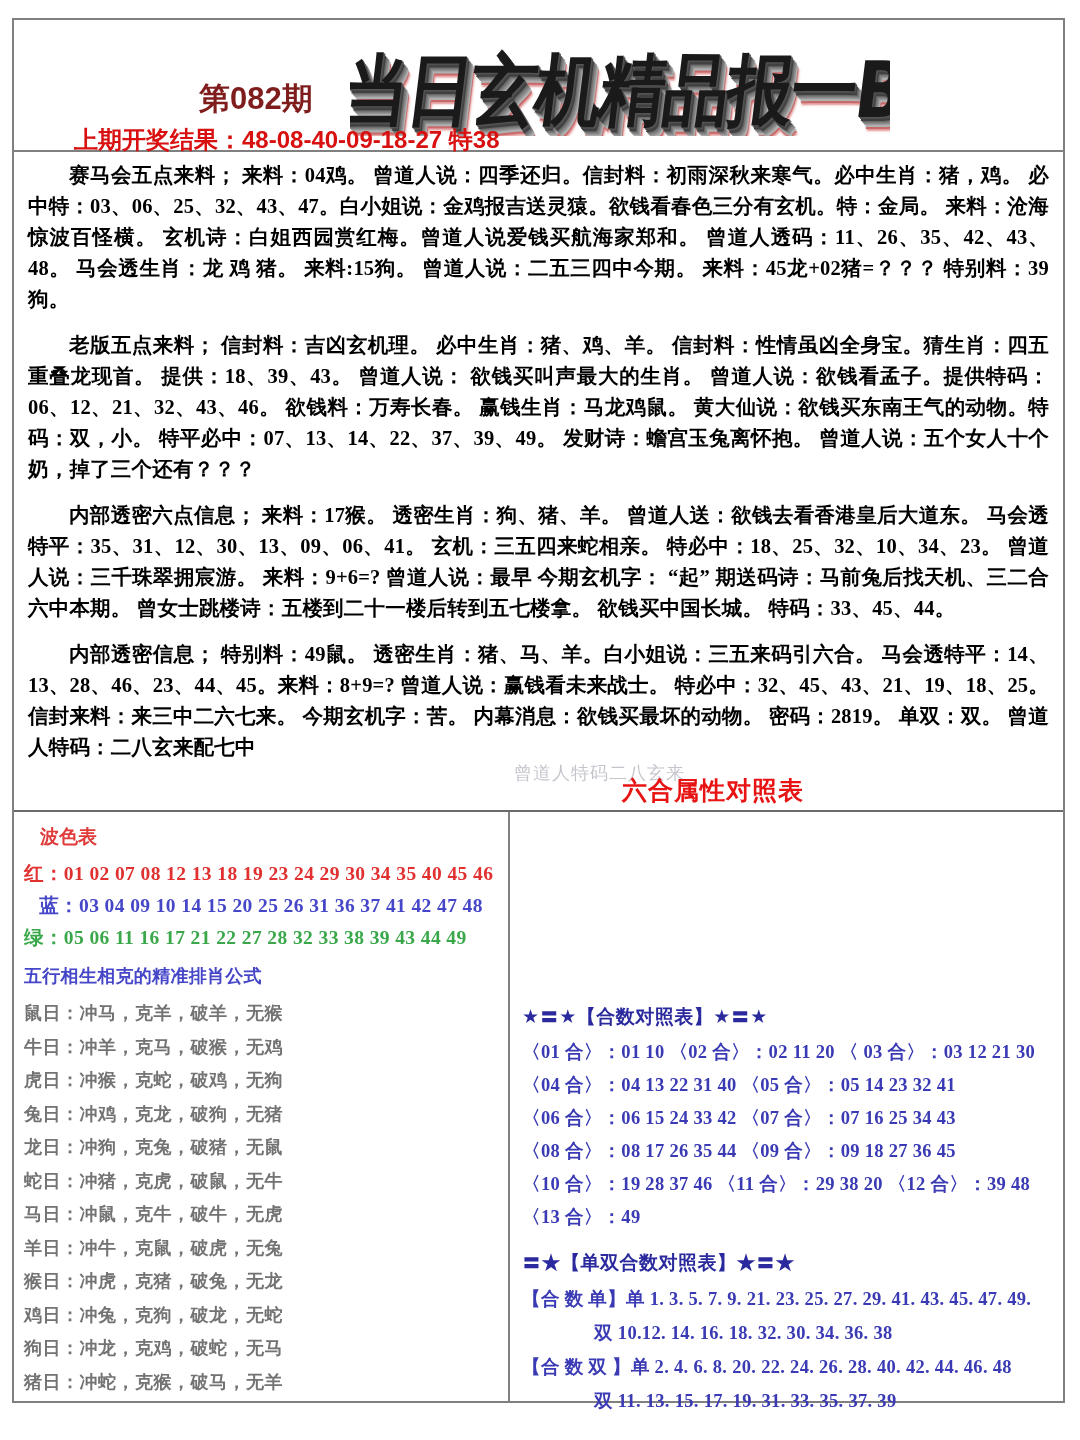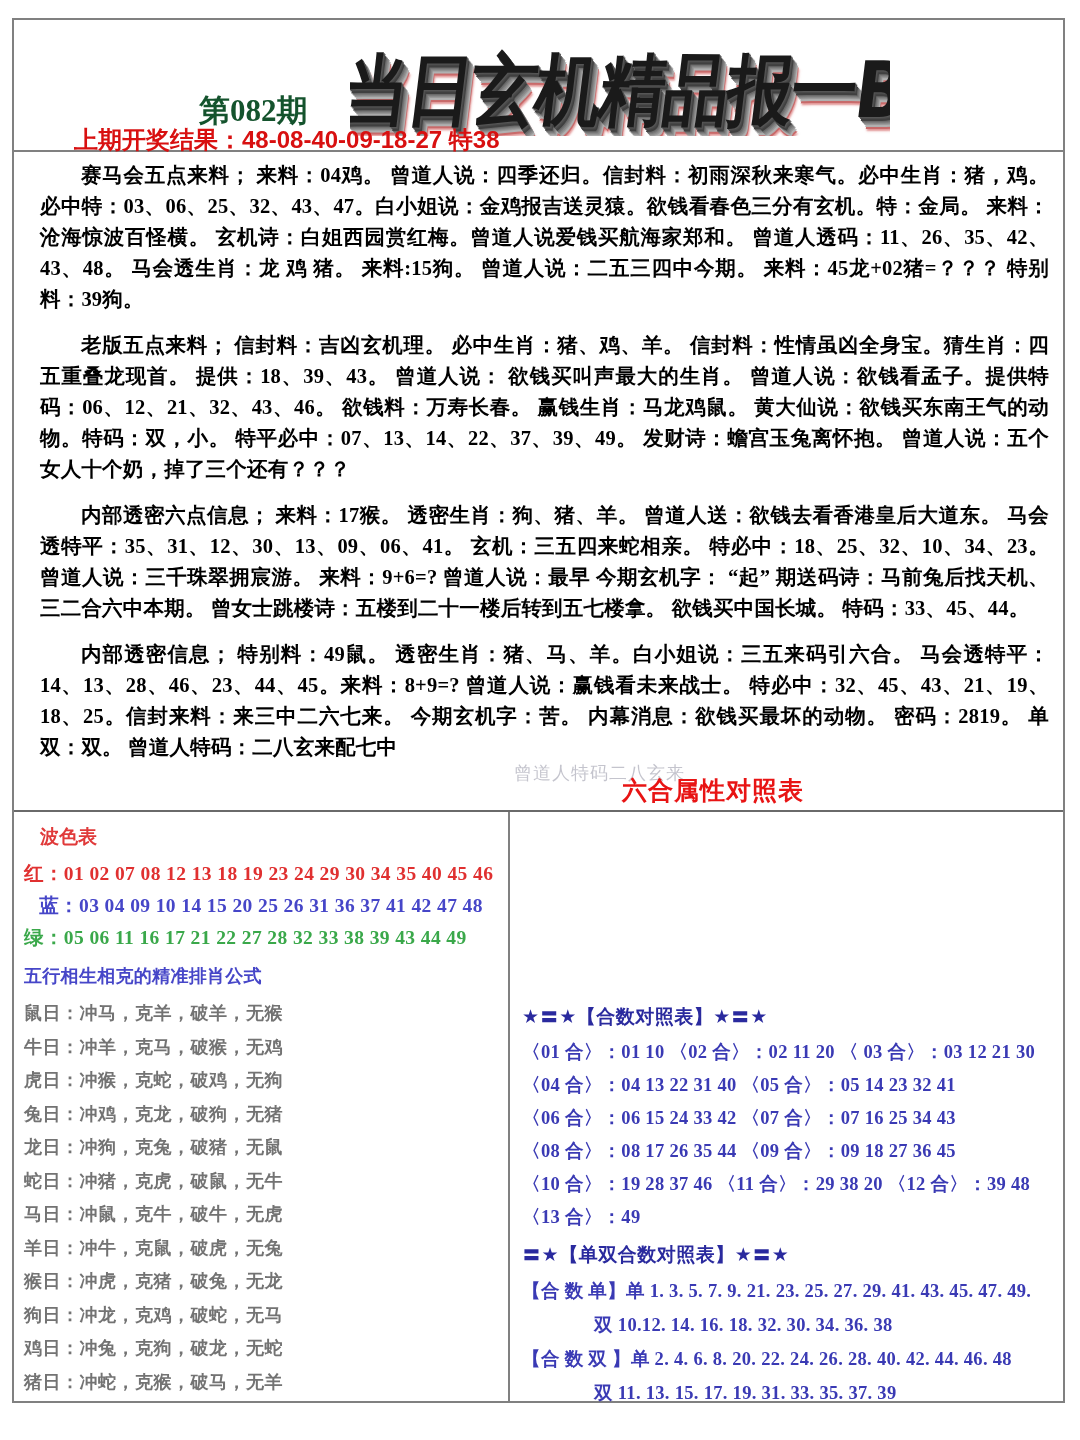--- a/index.html
+++ b/index.html
@@ -41,25 +41,25 @@
     left: 0; top: 0;
     width: 100%;
     height: 132px;
     box-sizing: border-box;
     border-bottom: 2px solid #808080;
   }
 
   .issue-no {
     position: absolute;
     left: 185px;
-    top: 70px;
-    font-family: Liberation Serif, serif;
+    top: 58px;
+    font-family: Liberation Sans, sans-serif;
     font-size: 31px;
     font-weight: 700;
-    color: #14532d;
+    color: #7f1d1d;
     letter-spacing: 0px;
     white-space: nowrap;
   }
 
   .result-line {
     position: absolute;
     left: 60px;
     top: 104px;
     font-family: "Liberation Sans", "DejaVu Sans", sans-serif;
     font-size: 24px;
@@ -126,21 +126,21 @@
   }
 
   
   .prose {
     position: absolute;
     left: 0;
     top: 132px;
     width: 100%;
     height: 624px;
     box-sizing: border-box;
-    padding: 8px 14px 0 26px;
+    padding: 8px 14px 0 14px;
   }
   .para {
     font-family: "Liberation Serif", "DejaVu Serif", serif;
     font-size: 20.5px;
     font-weight: 700;
     line-height: 31px;
     color: #000;
     text-align: justify;
     text-indent: 2em;
     margin: 0 0 15px 0;
@@ -248,21 +248,21 @@
   
   .he-title {
     font-family: "DejaVu Sans", sans-serif;
     font-size: 19px;
     font-weight: 700;
     color: #2a2a9e;
     margin: 0 0 6px 0;
     letter-spacing: 0.5px;
     white-space: nowrap;
   }
-  .he-title.second { margin-top: 8px; }
+  .he-title.second { margin-top: 16px; font-family: Liberation Serif, serif; }
   .he-row {
     font-family: "Liberation Serif", "DejaVu Serif", serif;
     font-size: 18.5px;
     font-weight: 700;
     color: #3a3ab4;
     line-height: 33px;
     white-space: nowrap;
     letter-spacing: 0.3px;
   }
   .right-spacer { height: 186px; }
@@ -329,22 +329,22 @@
 
         <div class="zodiac-line">鼠日：冲马，克羊，破羊，无猴</div>
         <div class="zodiac-line">牛日：冲羊，克马，破猴，无鸡</div>
         <div class="zodiac-line">虎日：冲猴，克蛇，破鸡，无狗</div>
         <div class="zodiac-line">兔日：冲鸡，克龙，破狗，无猪</div>
         <div class="zodiac-line">龙日：冲狗，克兔，破猪，无鼠</div>
         <div class="zodiac-line">蛇日：冲猪，克虎，破鼠，无牛</div>
         <div class="zodiac-line">马日：冲鼠，克牛，破牛，无虎</div>
         <div class="zodiac-line">羊日：冲牛，克鼠，破虎，无兔</div>
         <div class="zodiac-line">猴日：冲虎，克猪，破兔，无龙</div>
+        <div class="zodiac-line">鸡日：冲兔，克狗，破龙，无蛇</div>
         <div class="zodiac-line">狗日：冲龙，克鸡，破蛇，无马</div>
-        <div class="zodiac-line">鸡日：冲兔，克狗，破龙，无蛇</div>
         <div class="zodiac-line">猪日：冲蛇，克猴，破马，无羊</div>
       </div>
 
       <div class="col-right">
 
         <div class="right-spacer"></div>
 
         <div class="he-title">★〓★【合数对照表】★〓★</div>
 
         <div class="he-row">〈01 合〉：01 10  〈02 合〉：02 11 20  〈 03 合〉：03 12 21 30</div>

